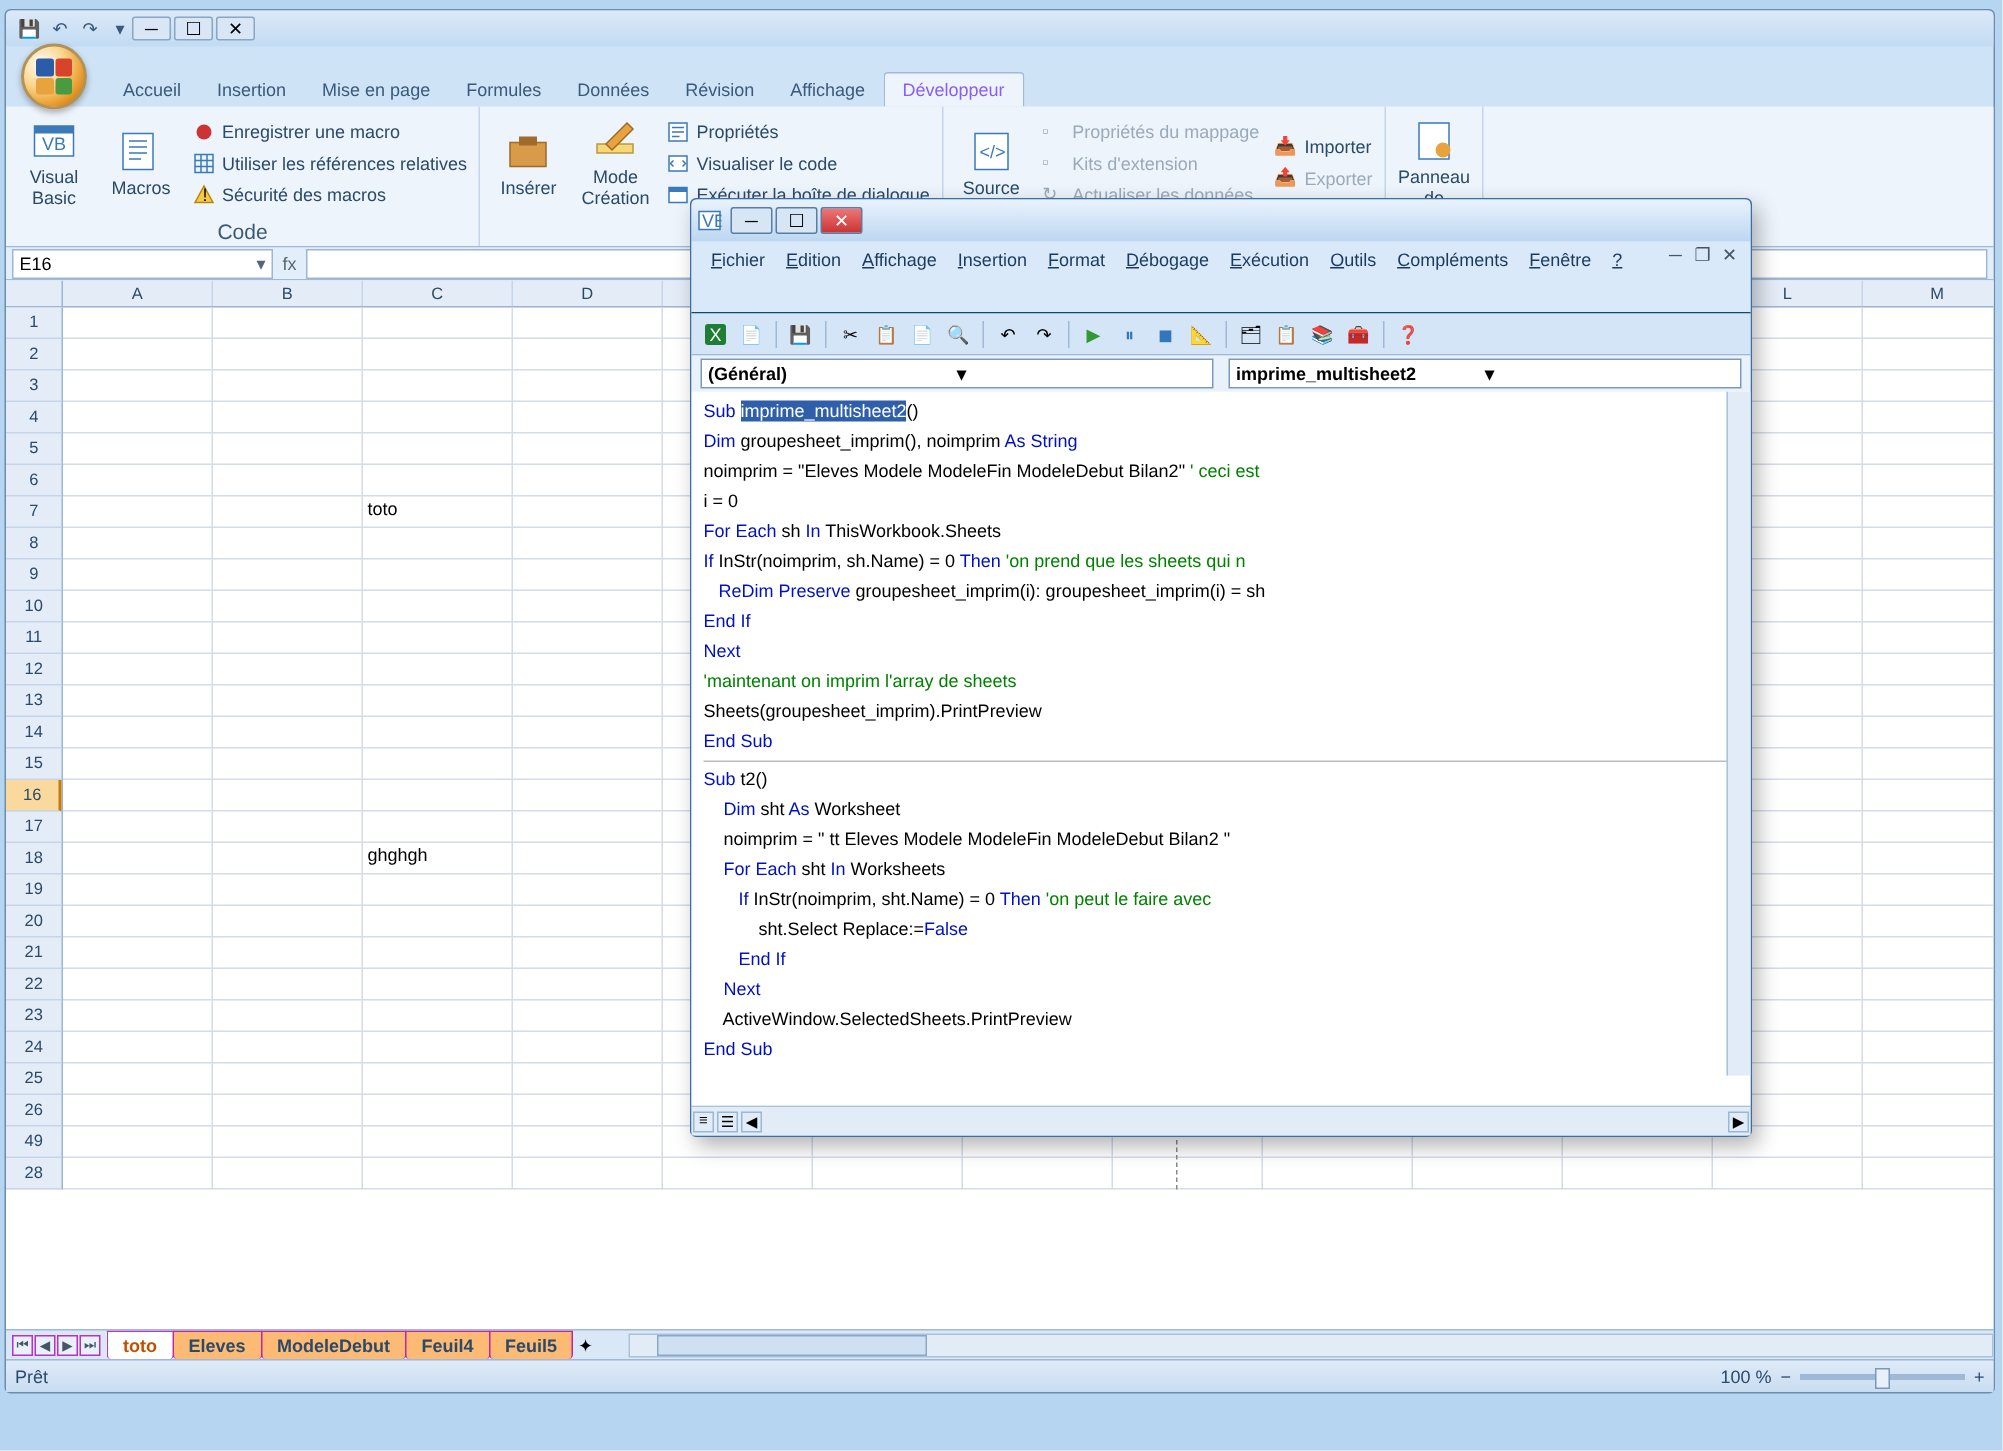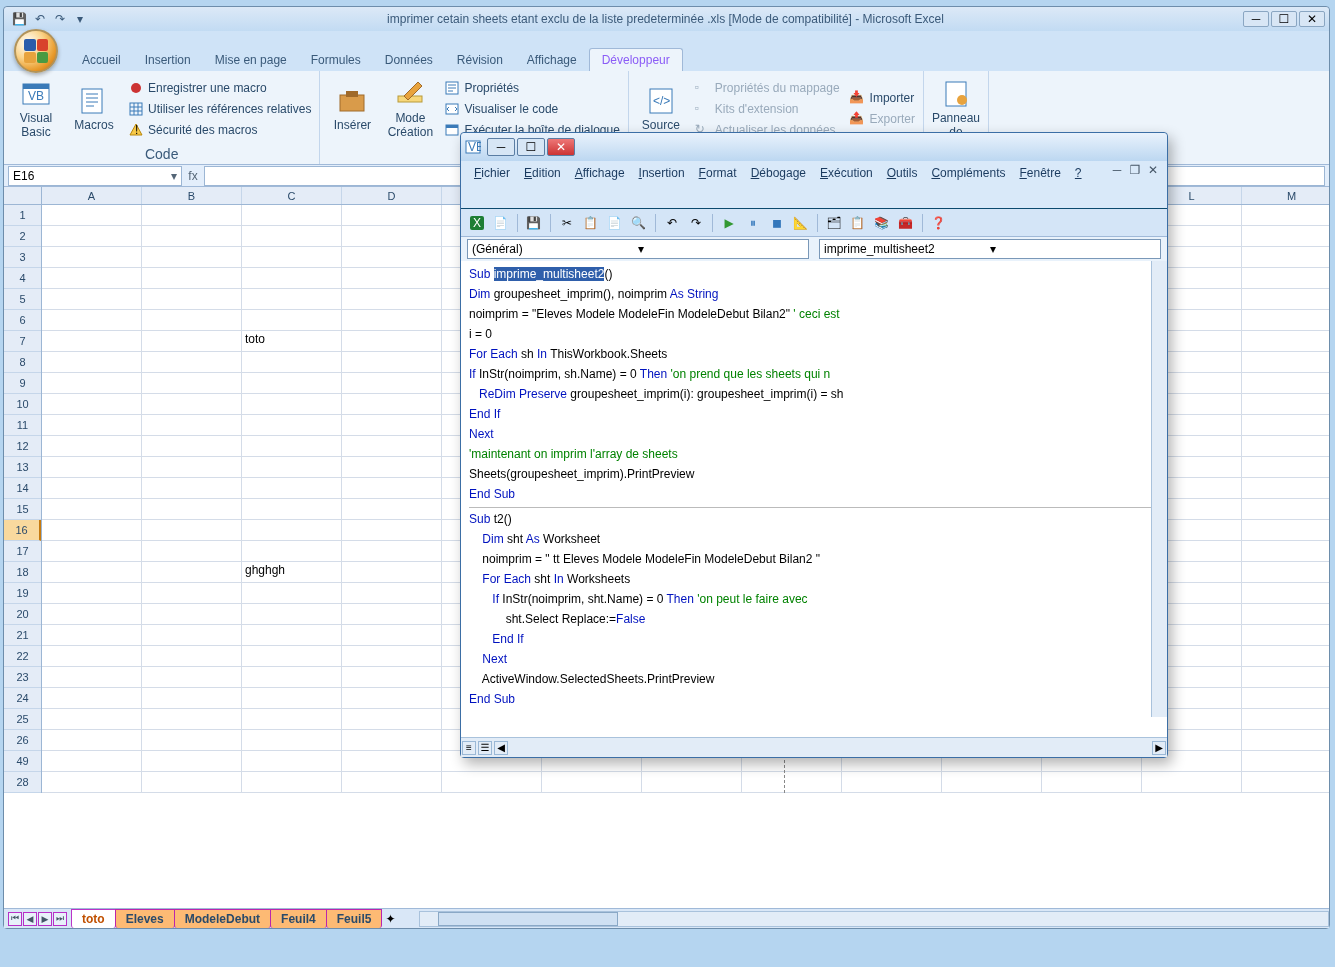--- a/index.html
+++ b/index.html
@@ -84,21 +84,21 @@
 .vbe-menu-row { display:flex; gap:2px; flex-wrap:wrap; }
 .vbe-menu-item { padding:3px 7px; color:#1a3a5f; cursor:pointer; }
 .vbe-menu-item u { text-decoration:underline; }
 .vbe-child-ctrl { margin-left:auto; display:flex; gap:2px; }
 .vbe-child-ctrl div { width:16px; height:14px; color:#456; display:flex; align-items:center; justify-content:center; cursor:pointer; }
 .vbe-toolbar { height:28px; background:#d4e5f7; border-bottom:1px solid #a0b9d8; display:flex; align-items:center; gap:4px; padding:0 6px; }
 .vbe-tool { width:20px; height:20px; display:flex; align-items:center; justify-content:center; cursor:pointer; }
 .vbe-sep { width:1px; height:18px; background:#a0b9d8; margin:0 2px; }
 .vbe-dropdowns { height:24px; display:flex; gap:10px; padding:2px 6px; background:#e9f2fb; }
 .vbe-dd { flex:1; background:#fff; border:1px solid #7a98b8; display:flex; align-items:center; padding:0 4px; }
-.vbe-dd span { flex:1; font-weight:normal; color:#000; }
+.vbe-dd span { flex:1; font-weight:bold; color:#000; }
 .vbe-dd .ar { color:#000; }
 .vbe-code { flex:1; background:#fff; overflow:hidden; position:relative; font-family:Consolas,"Courier New",monospace; font-size:14px; padding:4px 8px; line-height:19px; }
 .vbe-code .kw { color:#0012bf; }
 .vbe-code .cm { color:#008200; }
 .vbe-code .sel { background:#2f5fab; color:#fff; }
 .vbe-code .hr { border-top:1px solid #bbb; margin:2px 0; }
 .vbe-scroll-v { position:absolute; right:0; top:0; bottom:20px; width:16px; background:#e2ecf7; border-left:1px solid #a9c2dc; }
 .vbe-scroll-h { height:20px; background:#e2ecf7; border-top:1px solid #a9c2dc; display:flex; align-items:center; }
 .vbe-scroll-h .vw { width:14px; height:14px; border:1px solid #9ab8d6; margin:0 1px; display:flex; align-items:center; justify-content:center; font-size:10px; }
 
@@ -108,21 +108,20 @@
 <body>
 
 <div class="excel-window">
   <div class="titlebar">
     <div class="title-qat">
       <div class="qat-btn">💾</div>
       <div class="qat-btn">↶</div>
       <div class="qat-btn">↷</div>
       <div class="qat-btn">▾</div>
     </div>
-    <div class="title-text">imprimer cetain sheets etant exclu de la liste predeterminée .xls  [Mode de compatibilité] - Microsoft Excel</div>
     <div class="win-controls">
       <div class="win-btn">─</div>
       <div class="win-btn">☐</div>
       <div class="win-btn">✕</div>
     </div>
   </div>
 
   <div class="orb-row">
     <div class="orb">
       <div class="orb-inner">
@@ -788,20 +787,29 @@
         <div class="sheettab">ModeleDebut</div>
         <div class="sheettab">Feuil4</div>
         <div class="sheettab">Feuil5</div>
       </div>
     <div style="width:18px;text-align:center">✦</div>
     <div class="hscroll">
         <div class="hscroll-thumb"></div>
       </div>
   </div>
 
+  <div class="status-bar">
+    <span>Prêt</span>
+    <div class="zoom">
+      <span>100 %</span>
+      <span>−</span>
+      <div class="zoom-slider"></div>
+      <span>+</span>
+    </div>
+  </div>
 </div>
 
 <div class="vbe">
   <div class="vbe-title">
     <div class="ico16"><svg viewBox="0 0 16 16">
           <rect x="1" y="2" width="14" height="12" fill="#fff" stroke="#3a7ab8"></rect>
           <text x="3" y="12" fill="#3a7ab8" font-size="8">VB</text>
         </svg></div>
     <div class="vbe-winbtn">─</div>
     <div class="vbe-winbtn">☐</div>

